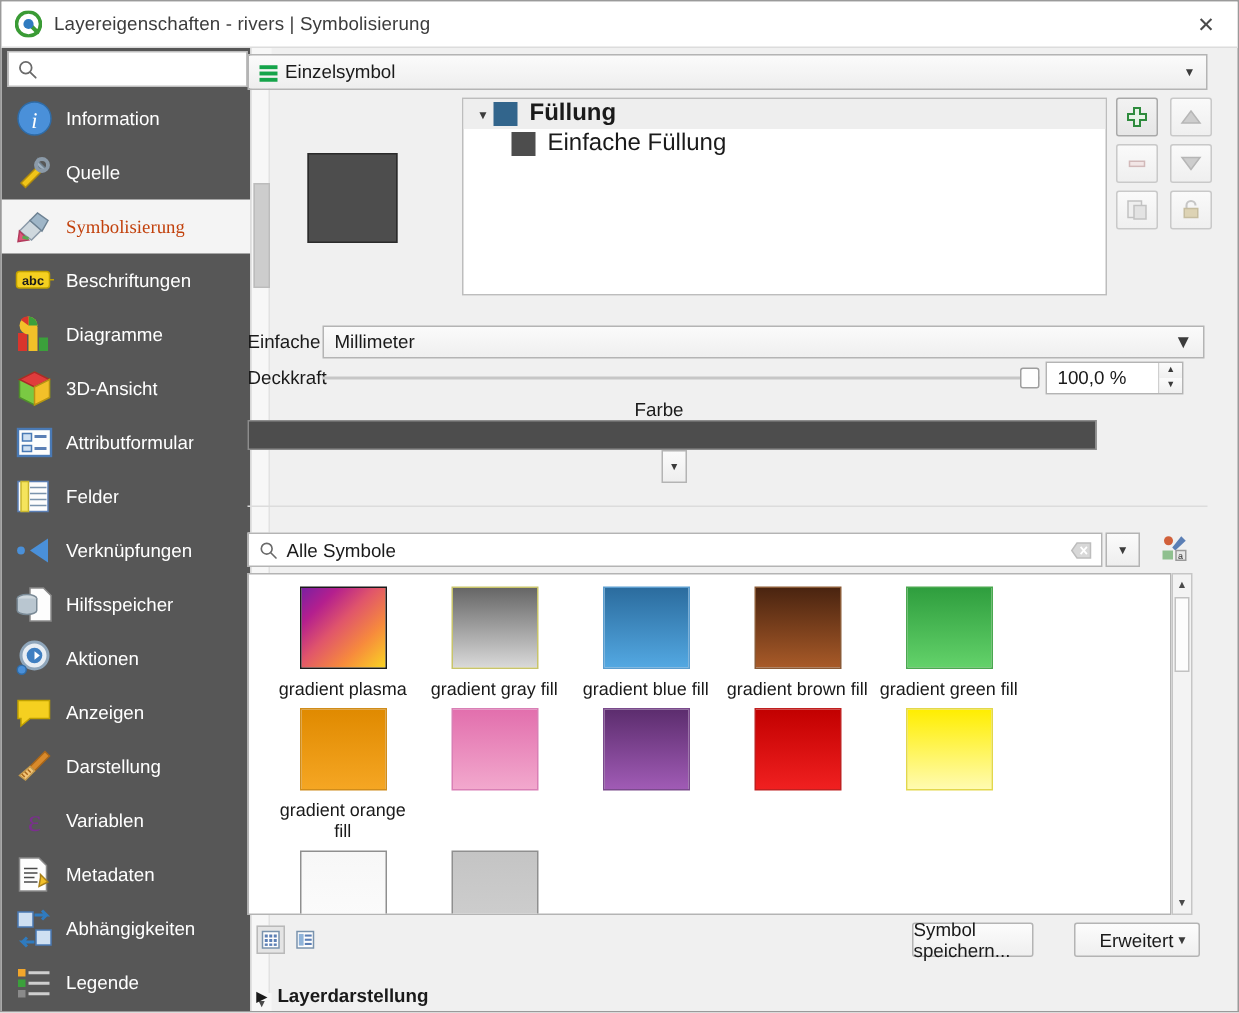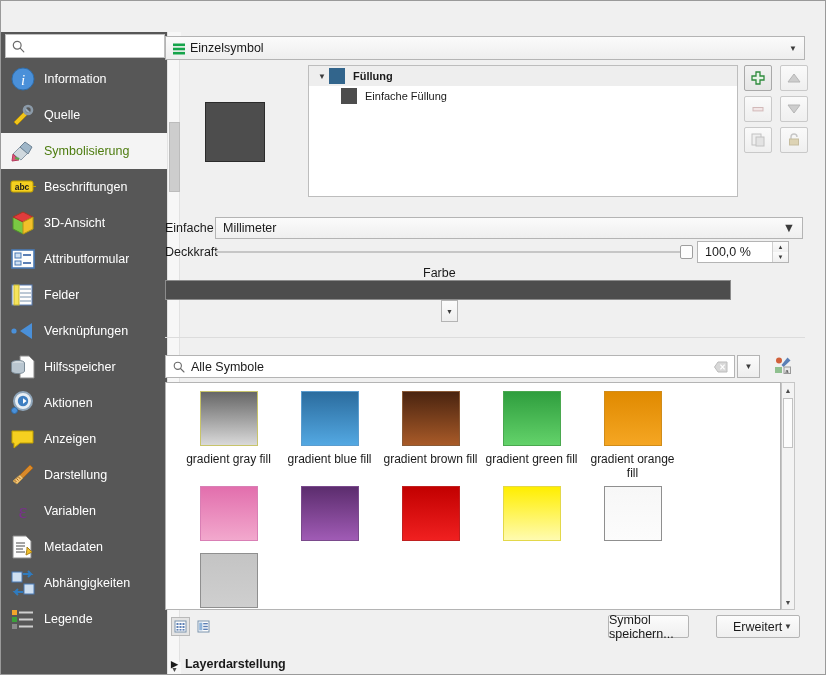--- a/index.html
+++ b/index.html
@@ -59,21 +59,21 @@
   }
   .sidebar-list {
     position: absolute; left: 0; top: 29px; width: 166px; height: 615px;
     overflow: hidden;
   }
   .side-item {
     height: 36px; display: flex; align-items: center;
     padding-left: 8px; color: #ffffff; font-size: 12.5px;
     white-space: nowrap;
   }
-  .side-item.sel { background: #f4f4f4; color: #4d7c0f; }
+  .side-item.sel { background: #f4f4f4; color: #c2410c; font-family: Liberation Serif, serif; }
   .side-ico {
     width: 28px; height: 28px; margin-right: 7px; flex: 0 0 auto;
     display: flex; align-items: center; justify-content: center;
   }
   .side-lbl { overflow: hidden; }
 
   
   .sb-scroll {
     position: absolute; left: 166px; top: 31px; width: 13px; height: 644px;
     background: #f7f7f7; border-left: 1px solid #e2e2e2; border-right: 1px solid #e2e2e2;
@@ -121,21 +121,21 @@
   }
   .tree-row {
     display: flex; align-items: center; height: 20px; padding-left: 6px;
   }
   .tree-row.head { background: #eeeeee; }
   .tri {
     width: 14px; font-size: 8px; color: #3c3c3c; flex: 0 0 auto;
     display: flex; align-items: center; justify-content: center;
   }
   .swatch-sm { width: 16px; height: 16px; flex: 0 0 auto; }
-  .tree-lbl { margin-left: 8px; font-size: 11px; }
+  .tree-lbl { margin-left: 8px; font-size: 16px; }
   .tree-lbl.bold { font-weight: bold; }
 
   
   .tool-col { position: absolute; left: 579px; top: 33px; }
   .tool-btn {
     width: 28px; height: 26px; margin: 0 0 5px 0;
     background: linear-gradient(#fafafa, #efefef);
     border: 1px solid #c9c9c9; border-radius: 2px;
     display: inline-flex; align-items: center; justify-content: center;
   }
@@ -278,20 +278,31 @@
   .sep-line {
     position: absolute; left: 0; top: 305px; width: 640px; height: 1px;
     background: #dcdcdc;
   }
 </style>
 </head>
 <body>
 
 <div id="app">
 
+  <div class="titlebar">
+    <div class="title-icon">
+      <svg width="18" height="18" viewBox="0 0 18 18">
+        <circle cx="9" cy="9" r="8" fill="none" stroke="#3a9b35" stroke-width="2.4"></circle>
+        <path d="M9.5 9 L15 14.5" stroke="#3a9b35" stroke-width="2.6" stroke-linecap="round"></path>
+        <circle cx="9" cy="9" r="3.4" fill="#2f7bbf"></circle>
+      </svg>
+    </div>
+    <div class="title-text">Layereigenschaften - rivers | Symbolisierung</div>
+    <div class="close-btn">✕</div>
+  </div>
 
   <div class="sidebar">
     <div class="sidebar-search">
       <span class="mag">
         <svg width="13" height="13" viewBox="0 0 13 13">
           <circle cx="5.2" cy="5.2" r="3.9" fill="none" stroke="#6a6a6a" stroke-width="1.2"></circle>
           <path d="M8.2 8.2 L11.8 11.8" stroke="#6a6a6a" stroke-width="1.2" stroke-linecap="round"></path>
         </svg>
       </span>
       <input type="text" value="" style="">
@@ -329,20 +340,33 @@
         </div>
         <div class="side-item">
           <span class="side-ico">
             <svg width="26" height="26" viewBox="0 0 26 26">
               <rect x="1" y="7" width="22" height="11" rx="2" fill="#f5d020" stroke="#c0a000"></rect>
               <path d="M23 12.5l3 0" stroke="#c0a000"></path>
               <text x="12" y="16" font-size="8.5" font-weight="bold" font-family="Liberation Sans" fill="#1a1a1a" text-anchor="middle">abc</text>
             </svg>
           </span>
           <span class="side-lbl">Beschriftungen</span>
+        </div>
+        <div class="side-item">
+          <span class="side-ico">
+            <svg width="26" height="26" viewBox="0 0 26 26">
+              <rect x="2" y="12" width="6" height="12" fill="#d9352c"></rect>
+              <rect x="9" y="8" width="6" height="16" fill="#f2c029"></rect>
+              <rect x="16" y="15" width="6" height="9" fill="#3ba03b"></rect>
+              <circle cx="9" cy="7" r="6" fill="#f2c029"></circle>
+              <path d="M9 1a6 6 0 0 1 6 6H9z" fill="#3ba03b"></path>
+              <path d="M9 7L3.8 3.2A6 6 0 0 1 9 1z" fill="#d9352c"></path>
+            </svg>
+          </span>
+          <span class="side-lbl">Diagramme</span>
         </div>
         <div class="side-item">
           <span class="side-ico">
             <svg width="26" height="26" viewBox="0 0 26 26">
               <path d="M13 2l10 5v12l-10 5-10-5V7z" fill="#7ac943" stroke="#4f8f2a"></path>
               <path d="M13 2l10 5-10 5-10-5z" fill="#e03c3c" stroke="#a82a2a"></path>
               <path d="M13 12v12l10-5V7z" fill="#f2c029" stroke="#b89214"></path>
             </svg>
           </span>
           <span class="side-lbl">3D-Ansicht</span>
@@ -596,20 +620,24 @@
         <path d="M14.5 1.5 L17.5 4.5 L10.5 11 L8.5 9 Z" fill="#5b7fb5"></path>
         <rect x="2" y="11" width="7" height="6" fill="#8fc08f"></rect>
         <rect x="11" y="11" width="6.5" height="6.5" fill="#e8e8e8" stroke="#9a9a9a"></rect>
         <text x="12.3" y="16.6" font-size="6" font-family="Liberation Sans" fill="#333">a</text>
       </svg>
     </div>
 
     <div class="sym-grid-box">
       <div class="sym-grid" id="sym-grid">
           <div class="sym-cell">
+            <div class="sym-chip" style="background: linear-gradient(135deg, rgb(123, 31, 162) 0%, rgb(180, 31, 142) 22%, rgb(224, 85, 107) 45%, rgb(247, 139, 60) 72%, rgb(249, 212, 35) 100%); border-color: rgb(26, 26, 26);"></div>
+            <div class="sym-name">gradient plasma</div>
+          </div>
+          <div class="sym-cell">
             <div class="sym-chip" style="background: linear-gradient(rgb(102, 102, 102), rgb(217, 217, 217)); border-color: rgb(200, 196, 106);"></div>
             <div class="sym-name">gradient  gray fill</div>
           </div>
           <div class="sym-cell">
             <div class="sym-chip" style="background: linear-gradient(rgb(43, 108, 158), rgb(83, 168, 226)); border-color: rgb(91, 157, 207);"></div>
             <div class="sym-name">gradient blue fill</div>
           </div>
           <div class="sym-cell">
             <div class="sym-chip" style="background: linear-gradient(rgb(74, 36, 16), rgb(168, 90, 40)); border-color: rgb(138, 90, 54);"></div>
             <div class="sym-name">gradient brown fill</div>

